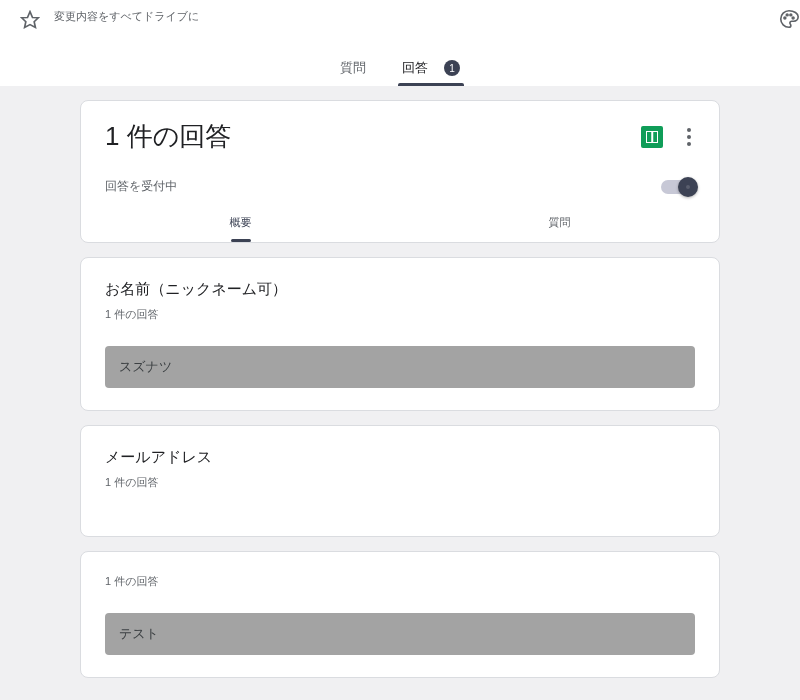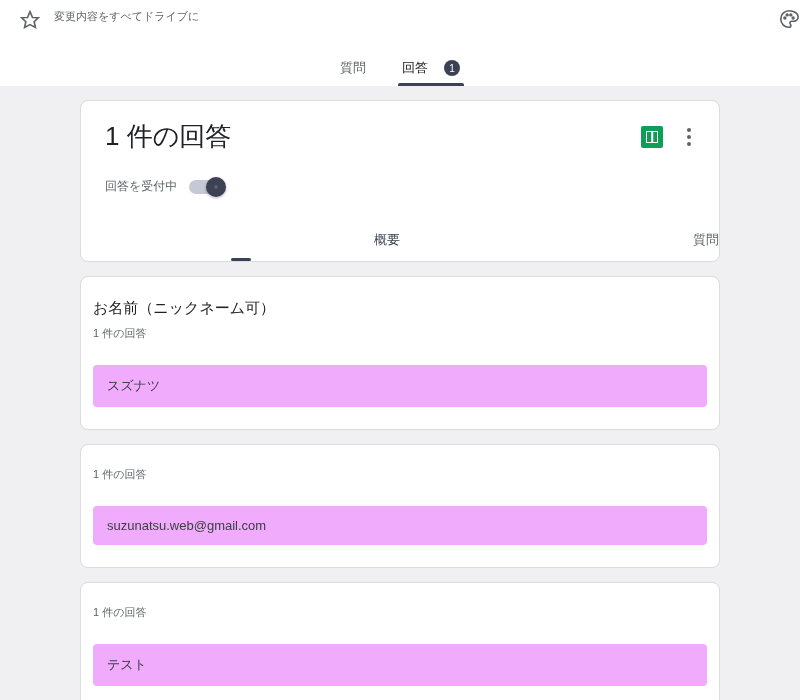--- a/index.html
+++ b/index.html
@@ -86,21 +86,21 @@
       display: inline-flex;
       align-items: center;
       justify-content: center;
     }
     .content {
       padding: 14px 80px 0 80px;
     }
     .card {
       background: #fff;
       border-radius: 8px;
-      padding: 22px 12px;
+      padding: 22px 24px;
       margin-bottom: 14px;
       border: 1px solid #dadce0;
     }
     .header-card {
       padding: 18px 24px 0 24px;
     }
     .header-card-top {
       display: flex;
       align-items: center;
     }
@@ -149,25 +149,25 @@
     }
     .menu-dots span {
       width: 4px;
       height: 4px;
       background: #5f6368;
       border-radius: 50%;
       display:block;
     }
     .accept-row {
       display: flex;
-      justify-content: flex-start;
+      justify-content: space-between;
       align-items: center;
       gap: 12px;
       margin-top: 24px;
-      margin-bottom: 26px;
+      margin-bottom: 10px;
       font-size: 12px;
       color: #5f6368;
     }
     .toggle {
       width: 34px;
       height: 14px;
       background: #c7c8d6;
       border-radius: 7px;
       position: relative;
       cursor: pointer;
@@ -189,22 +189,22 @@
       content:"";
       width:4px;height:4px;border-radius:50%;
       background: rgba(255,255,255,0.15);
     }
     .sub-tabs {
       display: flex;
       margin: 10px -24px 0 -24px;
     }
     .sub-tab {
       flex: 1;
-      text-align: right;
-      font-size: 13px;
+      text-align: center;
+      font-size: 11px;
       color: #5f6368;
       padding: 10px 0 12px 0;
       cursor: pointer;
       position: relative;
     }
     .sub-tab.active {
       color: #3c4254;
       font-weight: 500;
     }
     .sub-tab.active::after {
@@ -222,21 +222,21 @@
       font-size: 15px;
       color: #202124;
       margin-bottom: 8px;
     }
     .q-count {
       font-size: 11px;
       color: #5f6368;
       margin-bottom: 24px;
     }
     .answer-box {
-      background: #f0abfc;
+      background: #a3a3a3;
       padding: 12px 14px;
       font-size: 13px;
       color: #3c4043;
       border-radius: 4px;
     }
   </style>
 </head>
 <body>
 
 <div class="top-bar">
@@ -289,21 +289,21 @@
     </div>
   </div>
 
   <div class="card">
     <div class="q-title">お名前（ニックネーム可）</div>
     <div class="q-count">1 件の回答</div>
     <div class="answer-box">スズナツ</div>
   </div>
 
   <div class="card">
+    <div class="q-title">メールアドレス</div>
     <div class="q-count">1 件の回答</div>
-    <div class="answer-box">suzunatsu.web@gmail.com</div>
   </div>
 
   <div class="card">
     <div class="q-count">1 件の回答</div>
     <div class="answer-box">テスト</div>
   </div>
 </div>
 
 </body></html>

